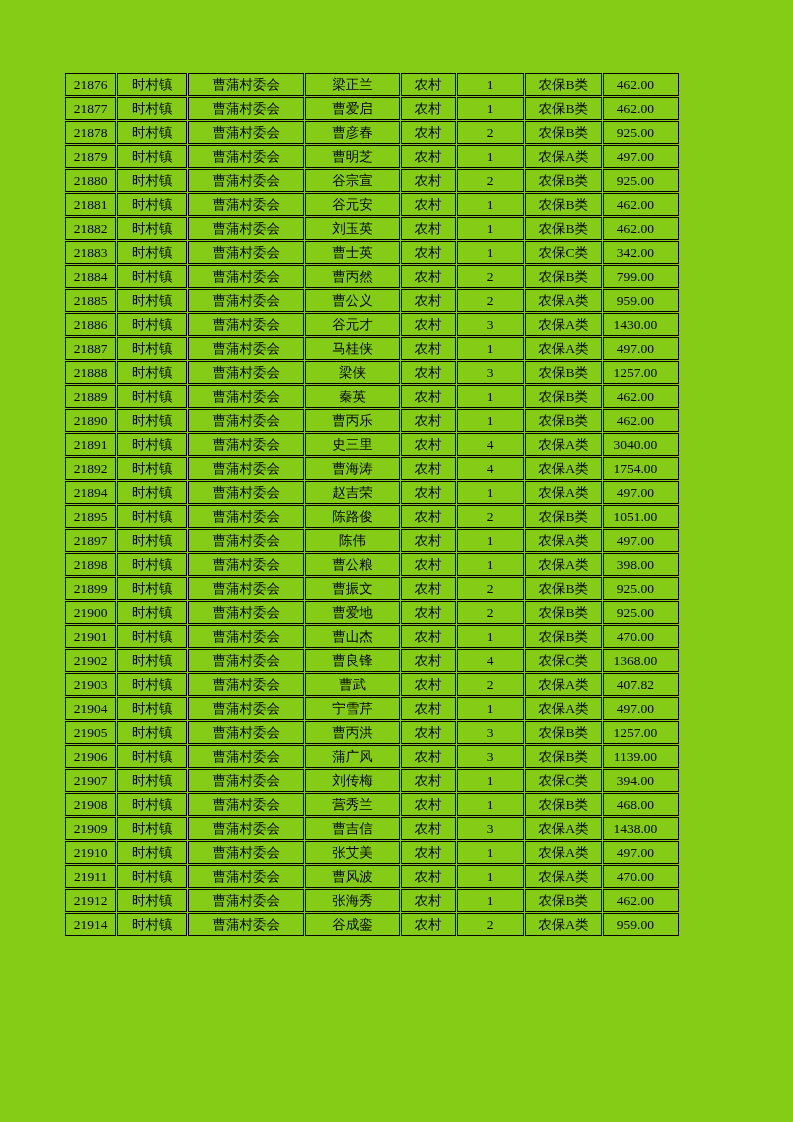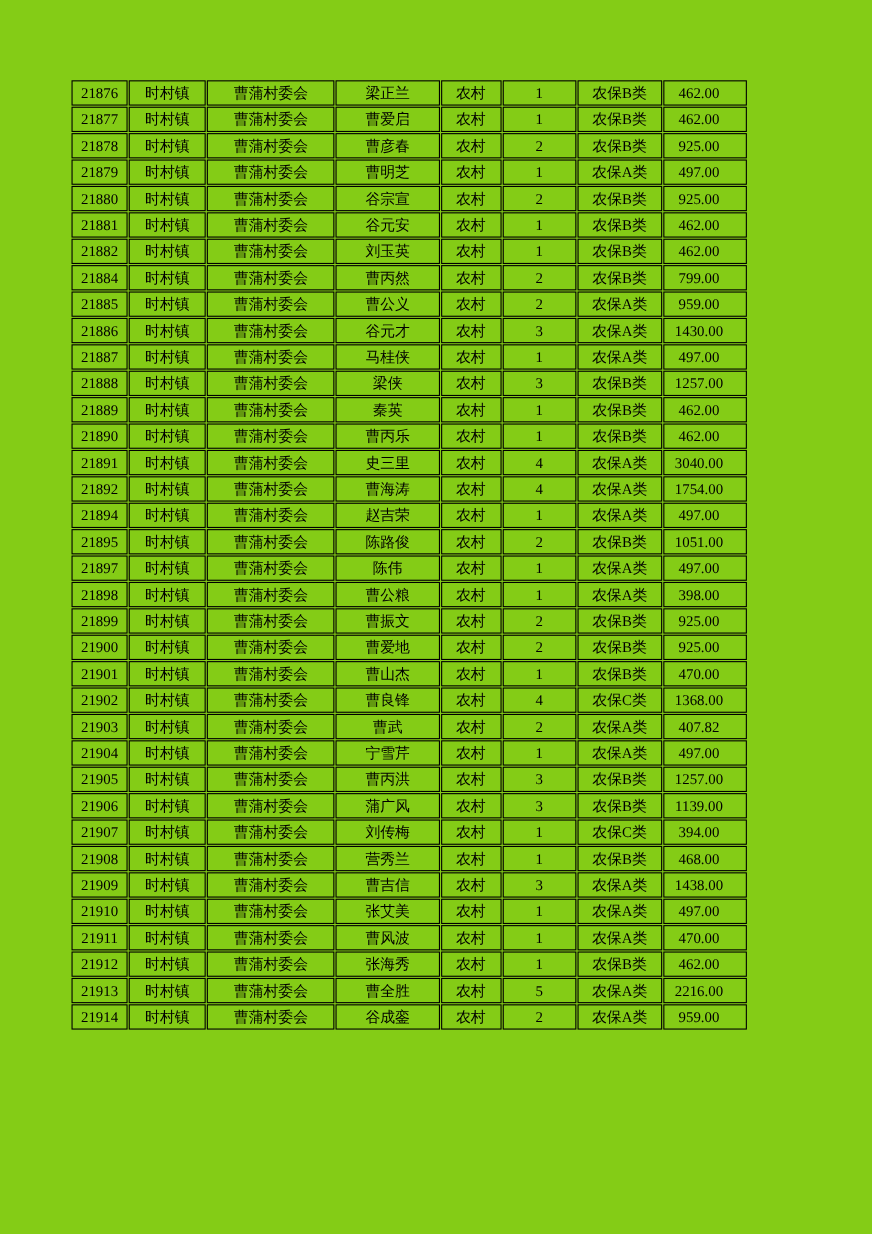--- a/index.html
+++ b/index.html
@@ -130,20 +130,30 @@
           <td class="col-id">21882</td>
           <td class="col-town">时村镇</td>
           <td class="col-village">曹蒲村委会</td>
           <td class="col-name">刘玉英</td>
           <td class="col-residence">农村</td>
           <td class="col-count">1</td>
           <td class="col-type">农保B类</td>
           <td class="col-amount">462.00</td>
         </tr>
         <tr>
+          <td class="col-id">21883</td>
+          <td class="col-town">时村镇</td>
+          <td class="col-village">曹蒲村委会</td>
+          <td class="col-name">曹士英</td>
+          <td class="col-residence">农村</td>
+          <td class="col-count">1</td>
+          <td class="col-type">农保C类</td>
+          <td class="col-amount">342.00</td>
+        </tr>
+        <tr>
           <td class="col-id">21884</td>
           <td class="col-town">时村镇</td>
           <td class="col-village">曹蒲村委会</td>
           <td class="col-name">曹丙然</td>
           <td class="col-residence">农村</td>
           <td class="col-count">2</td>
           <td class="col-type">农保B类</td>
           <td class="col-amount">799.00</td>
         </tr>
         <tr>
@@ -398,30 +408,20 @@
         </tr>
         <tr>
           <td class="col-id">21912</td>
           <td class="col-town">时村镇</td>
           <td class="col-village">曹蒲村委会</td>
           <td class="col-name">张海秀</td>
           <td class="col-residence">农村</td>
           <td class="col-count">1</td>
           <td class="col-type">农保B类</td>
           <td class="col-amount">462.00</td>
-        </tr>
-        <tr>
-          <td class="col-id">21913</td>
-          <td class="col-town">时村镇</td>
-          <td class="col-village">曹蒲村委会</td>
-          <td class="col-name">曹全胜</td>
-          <td class="col-residence">农村</td>
-          <td class="col-count">5</td>
-          <td class="col-type">农保A类</td>
-          <td class="col-amount">2216.00</td>
         </tr>
         <tr>
           <td class="col-id">21914</td>
           <td class="col-town">时村镇</td>
           <td class="col-village">曹蒲村委会</td>
           <td class="col-name">谷成銮</td>
           <td class="col-residence">农村</td>
           <td class="col-count">2</td>
           <td class="col-type">农保A类</td>
           <td class="col-amount">959.00</td>

